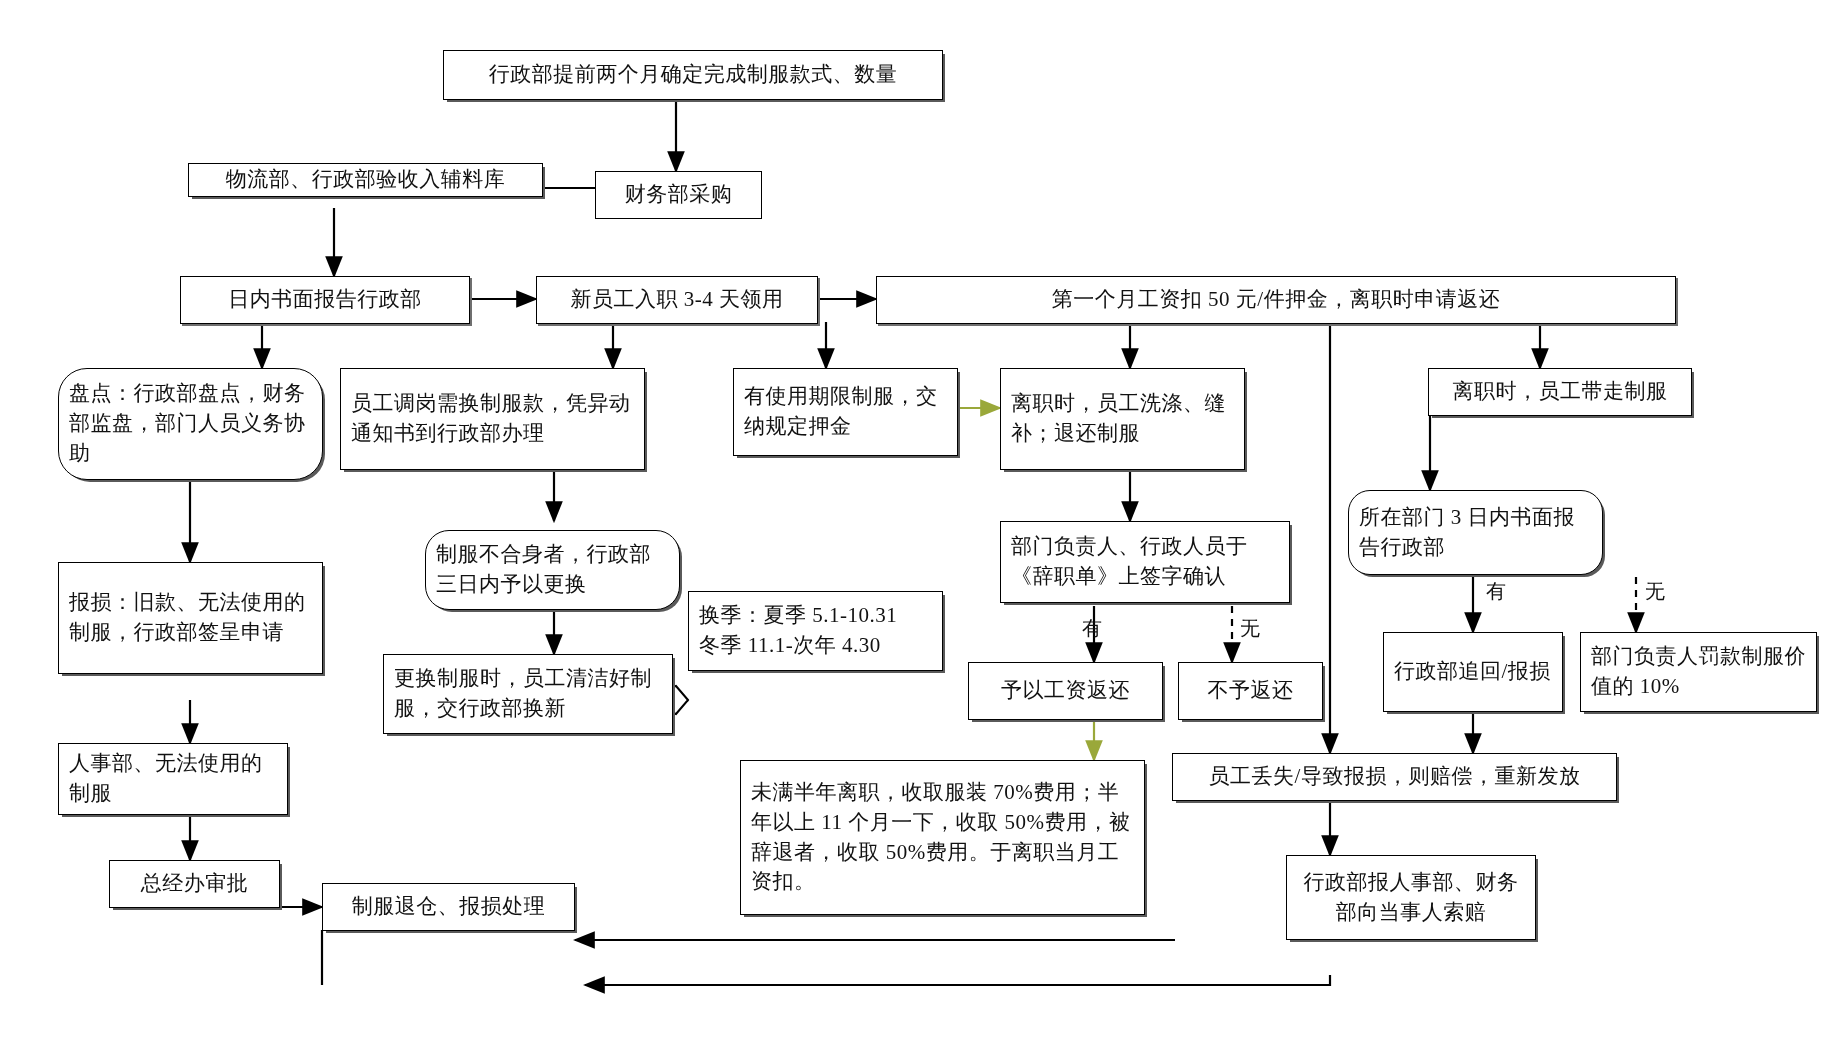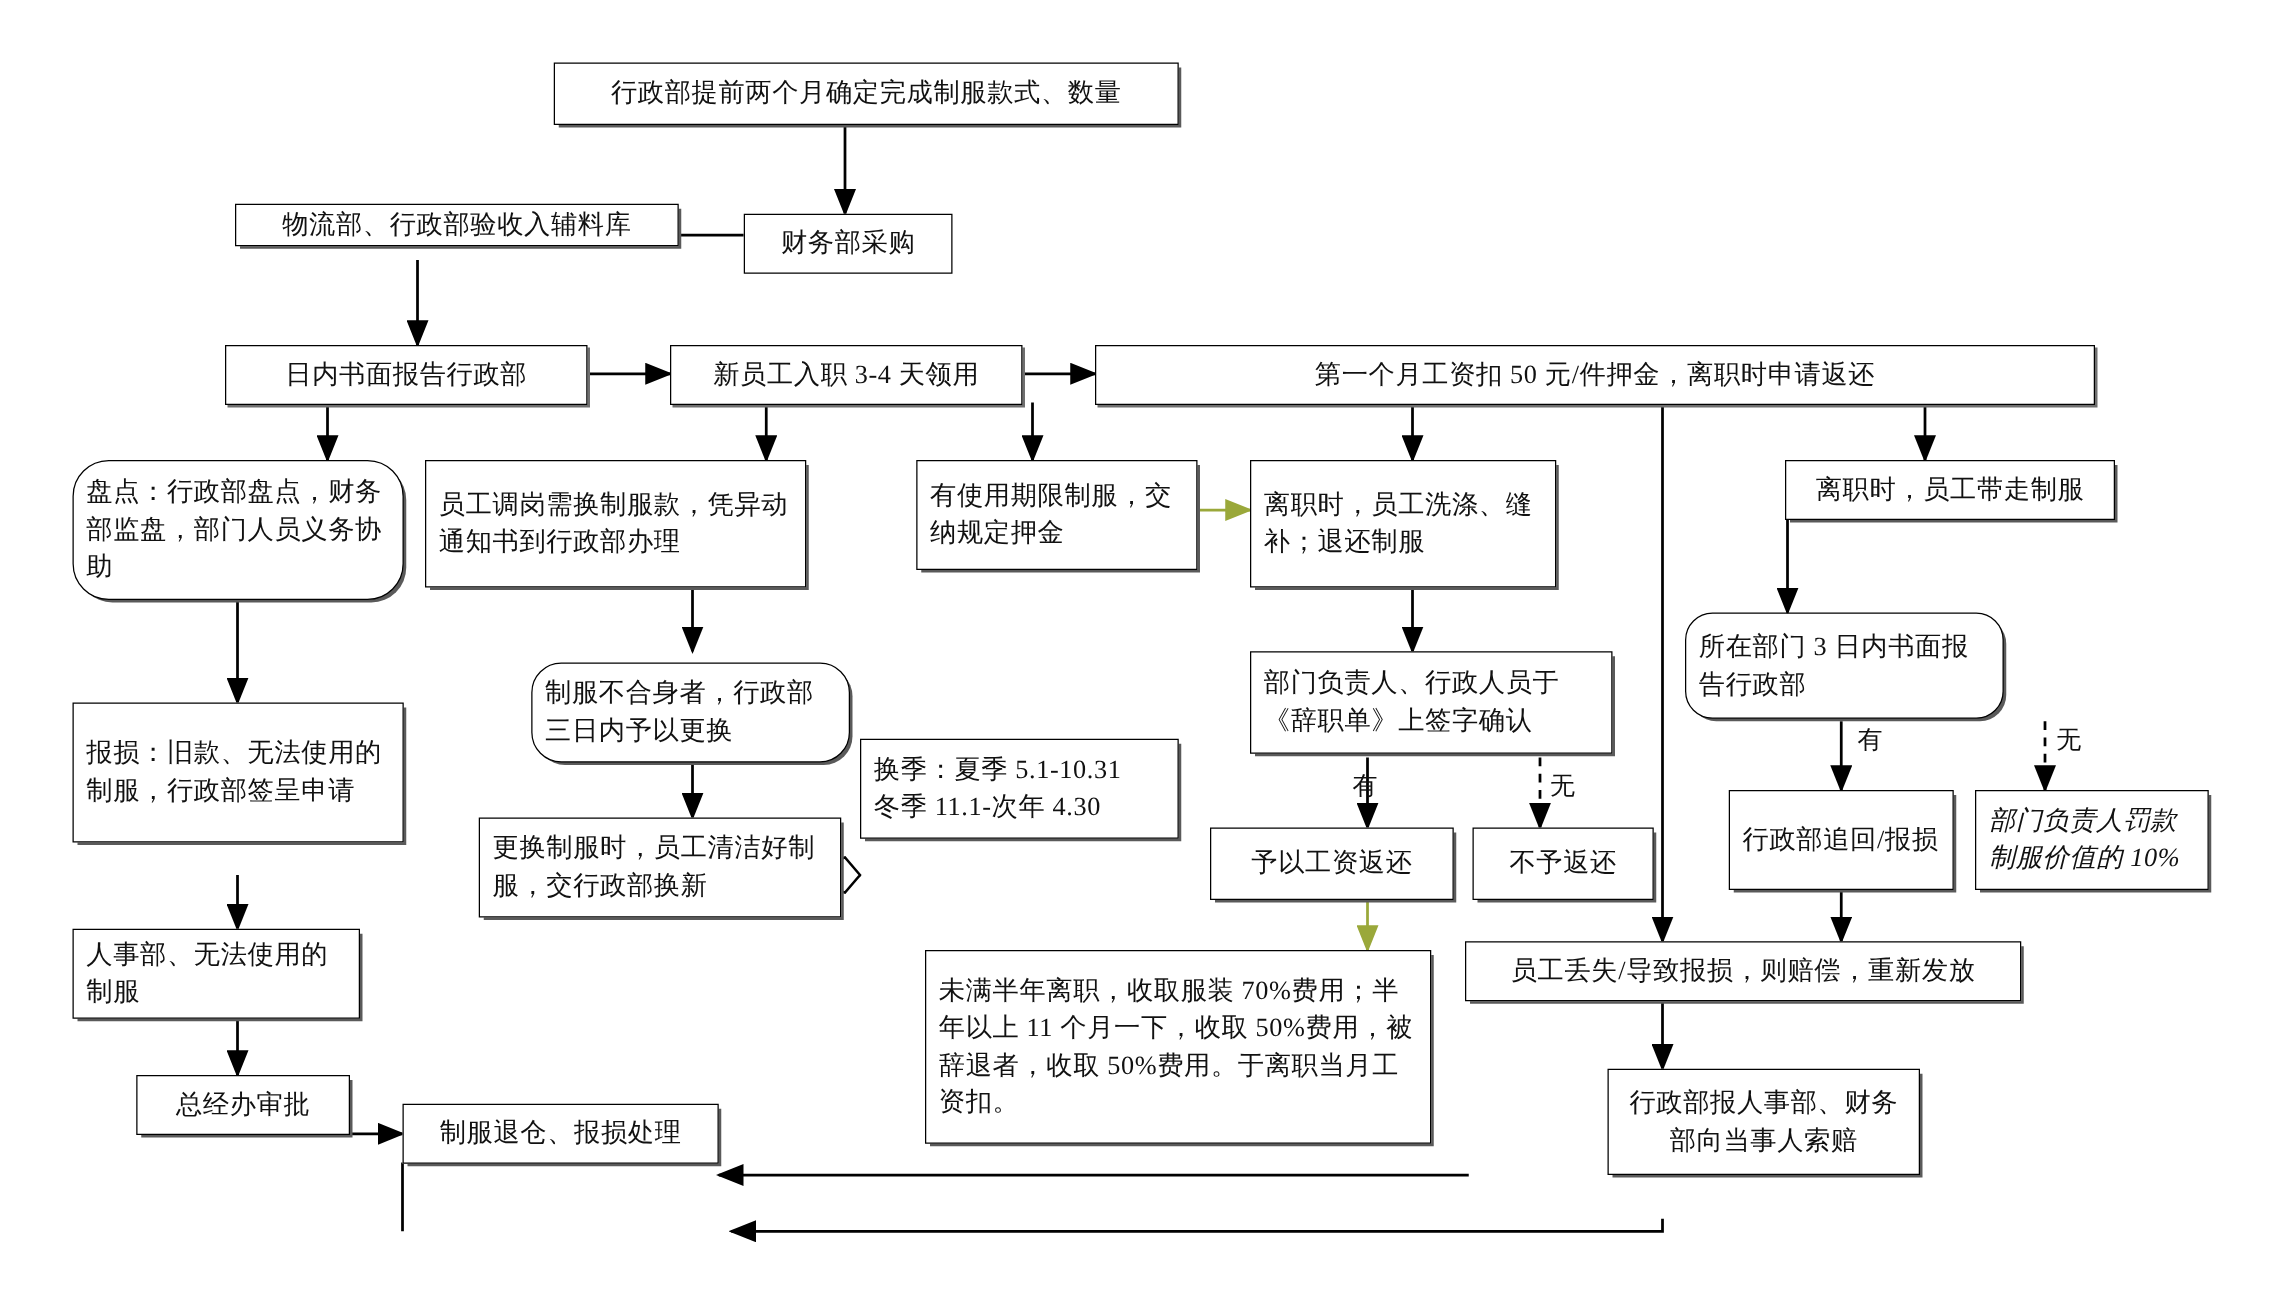--- a/index.html
+++ b/index.html
@@ -174,21 +174,21 @@
 冬季 11.1-次年 4.30</div>
 
   <div class="node shadow" style="left:383px;top:654px;width:290px;height:80px;">更换制服时，员工清洁好制服，交行政部换新</div>
 
   <div class="node center shadow" style="left:968px;top:662px;width:195px;height:58px;">予以工资返还</div>
 
   <div class="node center shadow" style="left:1178px;top:662px;width:145px;height:58px;">不予返还</div>
 
   <div class="node shadow" style="left:1383px;top:632px;width:180px;height:80px;">行政部追回/报损</div>
 
-  <div class="node shadow" style="left:1580px;top:632px;width:187px;height:80px;font-style:italic;">部门负责人罚款制服价值的 10%</div>
+  <div class="node shadow" style="left:1580px;top:632px;width:237px;height:80px;">部门负责人罚款制服价值的 10%</div>
 
   <div class="node shadow" style="left:58px;top:743px;width:230px;height:72px;">人事部、无法使用的制服</div>
 
   <div class="node shadow" style="left:740px;top:760px;width:405px;height:155px;">未满半年离职，收取服装 70%费用；半年以上 11 个月一下，收取 50%费用，被辞退者，收取 50%费用。于离职当月工资扣。</div>
 
   <div class="node center shadow" style="left:1172px;top:753px;width:445px;height:48px;">员工丢失/导致报损，则赔偿，重新发放</div>
 
   <div class="node center shadow" style="left:109px;top:860px;width:171px;height:48px;">总经办审批</div>
 
   <div class="node center shadow" style="left:322px;top:883px;width:253px;height:48px;">制服退仓、报损处理</div>

